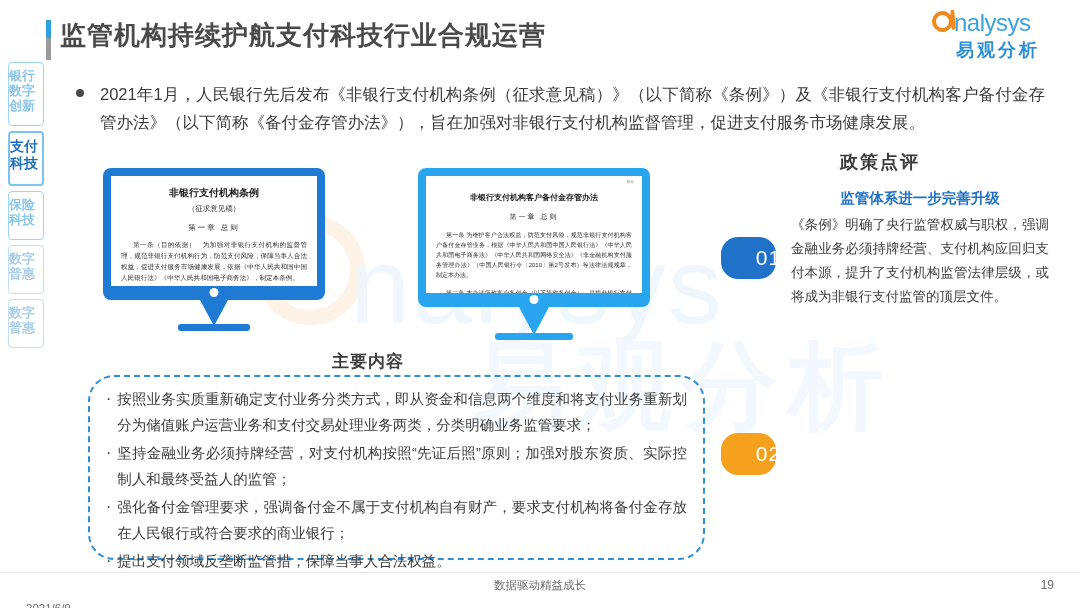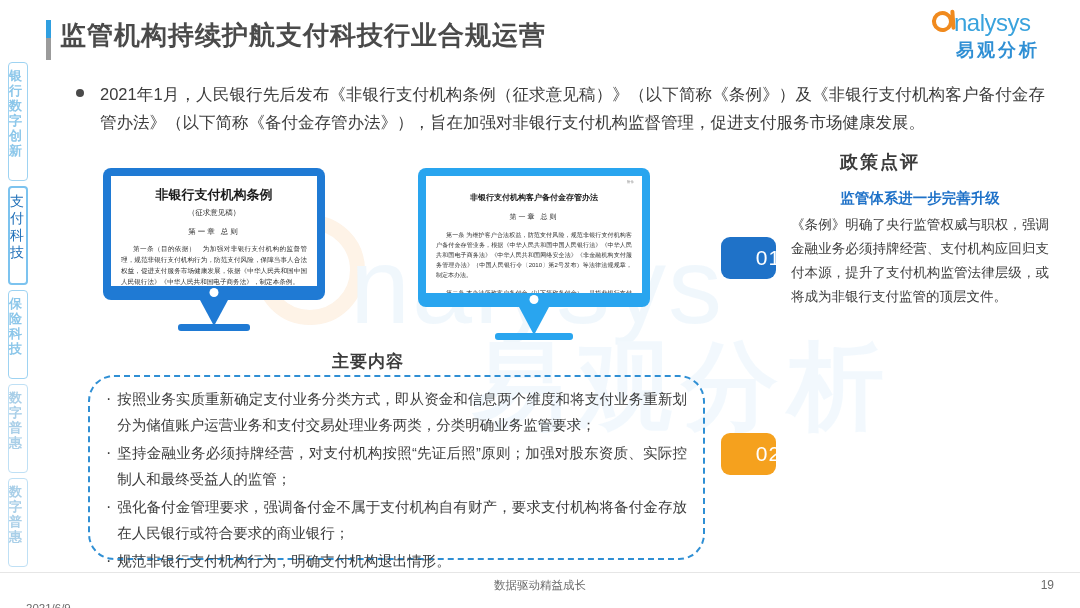--- a/index.html
+++ b/index.html
@@ -80,33 +80,33 @@
     letter-spacing: 3px;
   }
 
   
   .sidebar {
     position: absolute; left: 8px; top: 62px;
     width: 36px;
     display: flex; flex-direction: column; gap: 5px;
   }
   .side-tab {
-    width: 20px;
+    width: 36px;
     border: 1.5px solid #bfe0f5;
     border-radius: 4px;
     background: #ffffff;
-    padding: 5px 0 22px 0;
+    padding: 5px 0 12px 0;
     display: flex; flex-direction: column; align-items: center;
     color: #a9cfe8;
     font-size: 13px; line-height: 15px; font-weight: 600;
   }
   .side-tab.active {
     border: 2.5px solid #7cc3ef;
     color: #1f6fb8;
-    font-weight: 400;
+    font-weight: 700;
     font-size: 14px; line-height: 17px;
   }
   .side-tab.semi { color: #8cc7ea; border-color: #9ed3f2; }
 
   
   .intro-dot {
     position: absolute; left: 76px; top: 89px;
     width: 8px; height: 8px; background: #4a4a4a; border-radius: 50%;
   }
   .intro-text {
@@ -160,21 +160,21 @@
   #monitor-right .mon-body { background: #29a5ef; height: 139px; }
   #monitor-right .mon-screen { height: 117px; }
   #monitor-right .mon-neck {
     top: 139px;
     border-left: 15px solid transparent; border-right: 15px solid transparent;
     border-top: 28px solid #29a5ef;
   }
   #monitor-right .mon-base { top: 165px; width: 78px; height: 7px; background: #29a5ef; }
 
   
-  .doc-title { text-align: center; font-weight: 700; font-size: 13px; color: #1b1b1b; margin-top: 4px; }
+  .doc-title { text-align: center; font-weight: 700; font-size: 10px; color: #1b1b1b; margin-top: 4px; }
   .doc-sub   { text-align: center; font-size: 7.5px; color: #2a2a2a; margin-top: 4px; }
   .doc-chap  { text-align: center; font-size: 7.5px; color: #2a2a2a; margin-top: 9px; letter-spacing: 2px; }
   .doc-body  { font-size: 6.6px; line-height: 11px; color: #2f2f2f; margin-top: 6px; text-align: justify; text-indent: 12px; }
   .doc-body2 { font-size: 6px; line-height: 10px; color: #2f2f2f; margin-top: 8px; text-align: justify; text-indent: 10px; }
   .doc-title-s { text-align: center; font-weight: 700; font-size: 8px; color: #1b1b1b; margin-top: 10px; }
   .doc-chap-s  { text-align: center; font-size: 7px; color: #2a2a2a; margin-top: 9px; letter-spacing: 2px; }
   .doc-corner  { position: absolute; right: 8px; top: 4px; font-size: 3.5px; color: #8a8a8a; }
 
   
   .main-heading {
@@ -199,21 +199,21 @@
   }
 
   
   .comment-title {
     position: absolute; left: 840px; top: 150px;
     font-size: 18px; font-weight: 700; color: #3c3c3c; letter-spacing: 2px;
   }
   .badge {
     position: absolute;
     width: 55px; height: 42px;
-    border-radius: 9px;
+    border-radius: 17px;
     color: #ffffff; font-size: 21px; font-weight: 500;
     display: flex; align-items: center; justify-content: center;
     letter-spacing: 1px;
     padding-left: 40px;
   }
   #badge-01 { left: 721px; top: 237px; background: #1f72c8; }
   #badge-02 { left: 721px; top: 433px; background: #f5a11e; }
 
   .cmt { position: absolute; width: 258px; }
   #comment-1 { left: 791px; top: 187px; }
@@ -312,21 +312,21 @@
     <div class="bullet-row">
       <span class="bullet-mark">·</span>
       <span class="bullet-text">坚持金融业务必须持牌经营，对支付机构按照“先证后照”原则；加强对股东资质、实际控制人和最终受益人的监管；</span>
     </div>
     <div class="bullet-row">
       <span class="bullet-mark">·</span>
       <span class="bullet-text">强化备付金管理要求，强调备付金不属于支付机构自有财产，要求支付机构将备付金存放在人民银行或符合要求的商业银行；</span>
     </div>
     <div class="bullet-row">
       <span class="bullet-mark">·</span>
-      <span class="bullet-text">规范非银行支付机构行为，明确支付机构退出情形。</span>
+      <span class="bullet-text">提出支付领域反垄断监管措，保障当事人合法权益。</span>
     </div>
   </div>
 
   <div class="comment-title">政策点评</div>
 
   <div class="badge" id="badge-01">
     <span>01</span>
   </div>
   <div class="cmt" id="comment-1">
     <div class="cmt-head blue">监管体系进一步完善升级</div>

